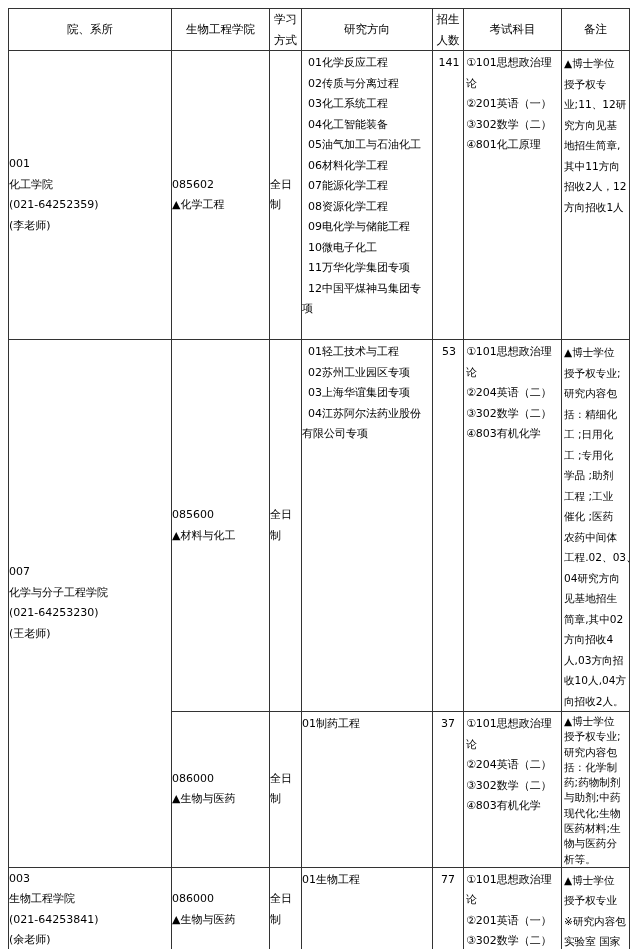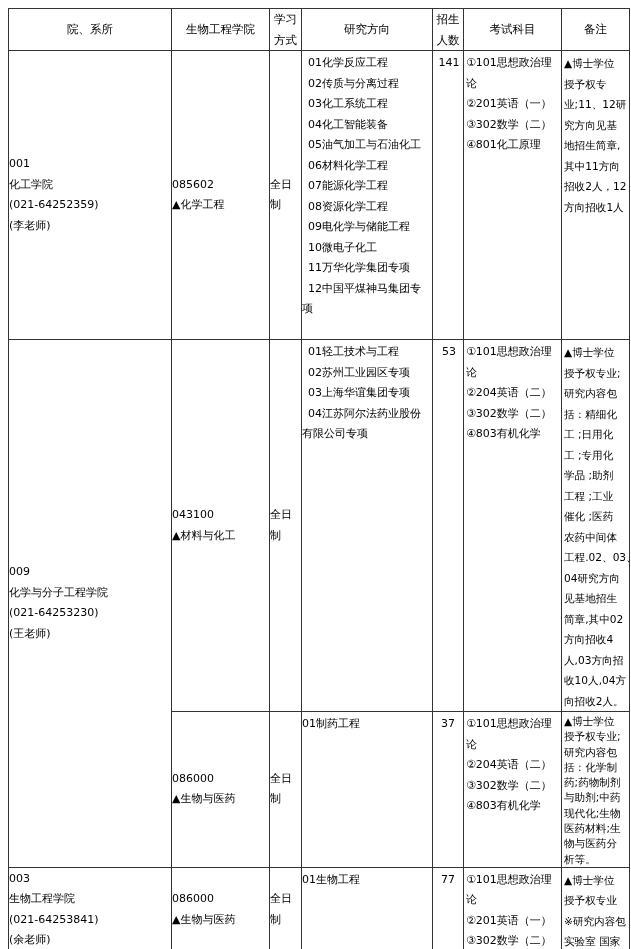--- a/index.html
+++ b/index.html
@@ -99,27 +99,27 @@
       <div>究方向见基</div>
       <div>地招生简章,</div>
       <div>其中11方向</div>
       <div>招收2人，12</div>
       <div>方向招收1人</div>
     </td>
   </tr>
 
   <tr style="height:369px">
     <td rowspan="2" class="c lines">
-      <div>009</div>
+      <div>007</div>
       <div>化学与分子工程学院</div>
       <div>(021-64253230)</div>
       <div>(王老师)</div>
     </td>
     <td class="c lines">
-      <div>043100</div>
+      <div>085600</div>
       <div>▲材料与化工</div>
     </td>
     <td class="c lines">
       <div>全日</div>
       <div>制</div>
     </td>
     <td class="top dirs lines">
       <div>01轻工技术与工程</div>
       <div>02苏州工业园区专项</div>
       <div>03上海华谊集团专项</div>

